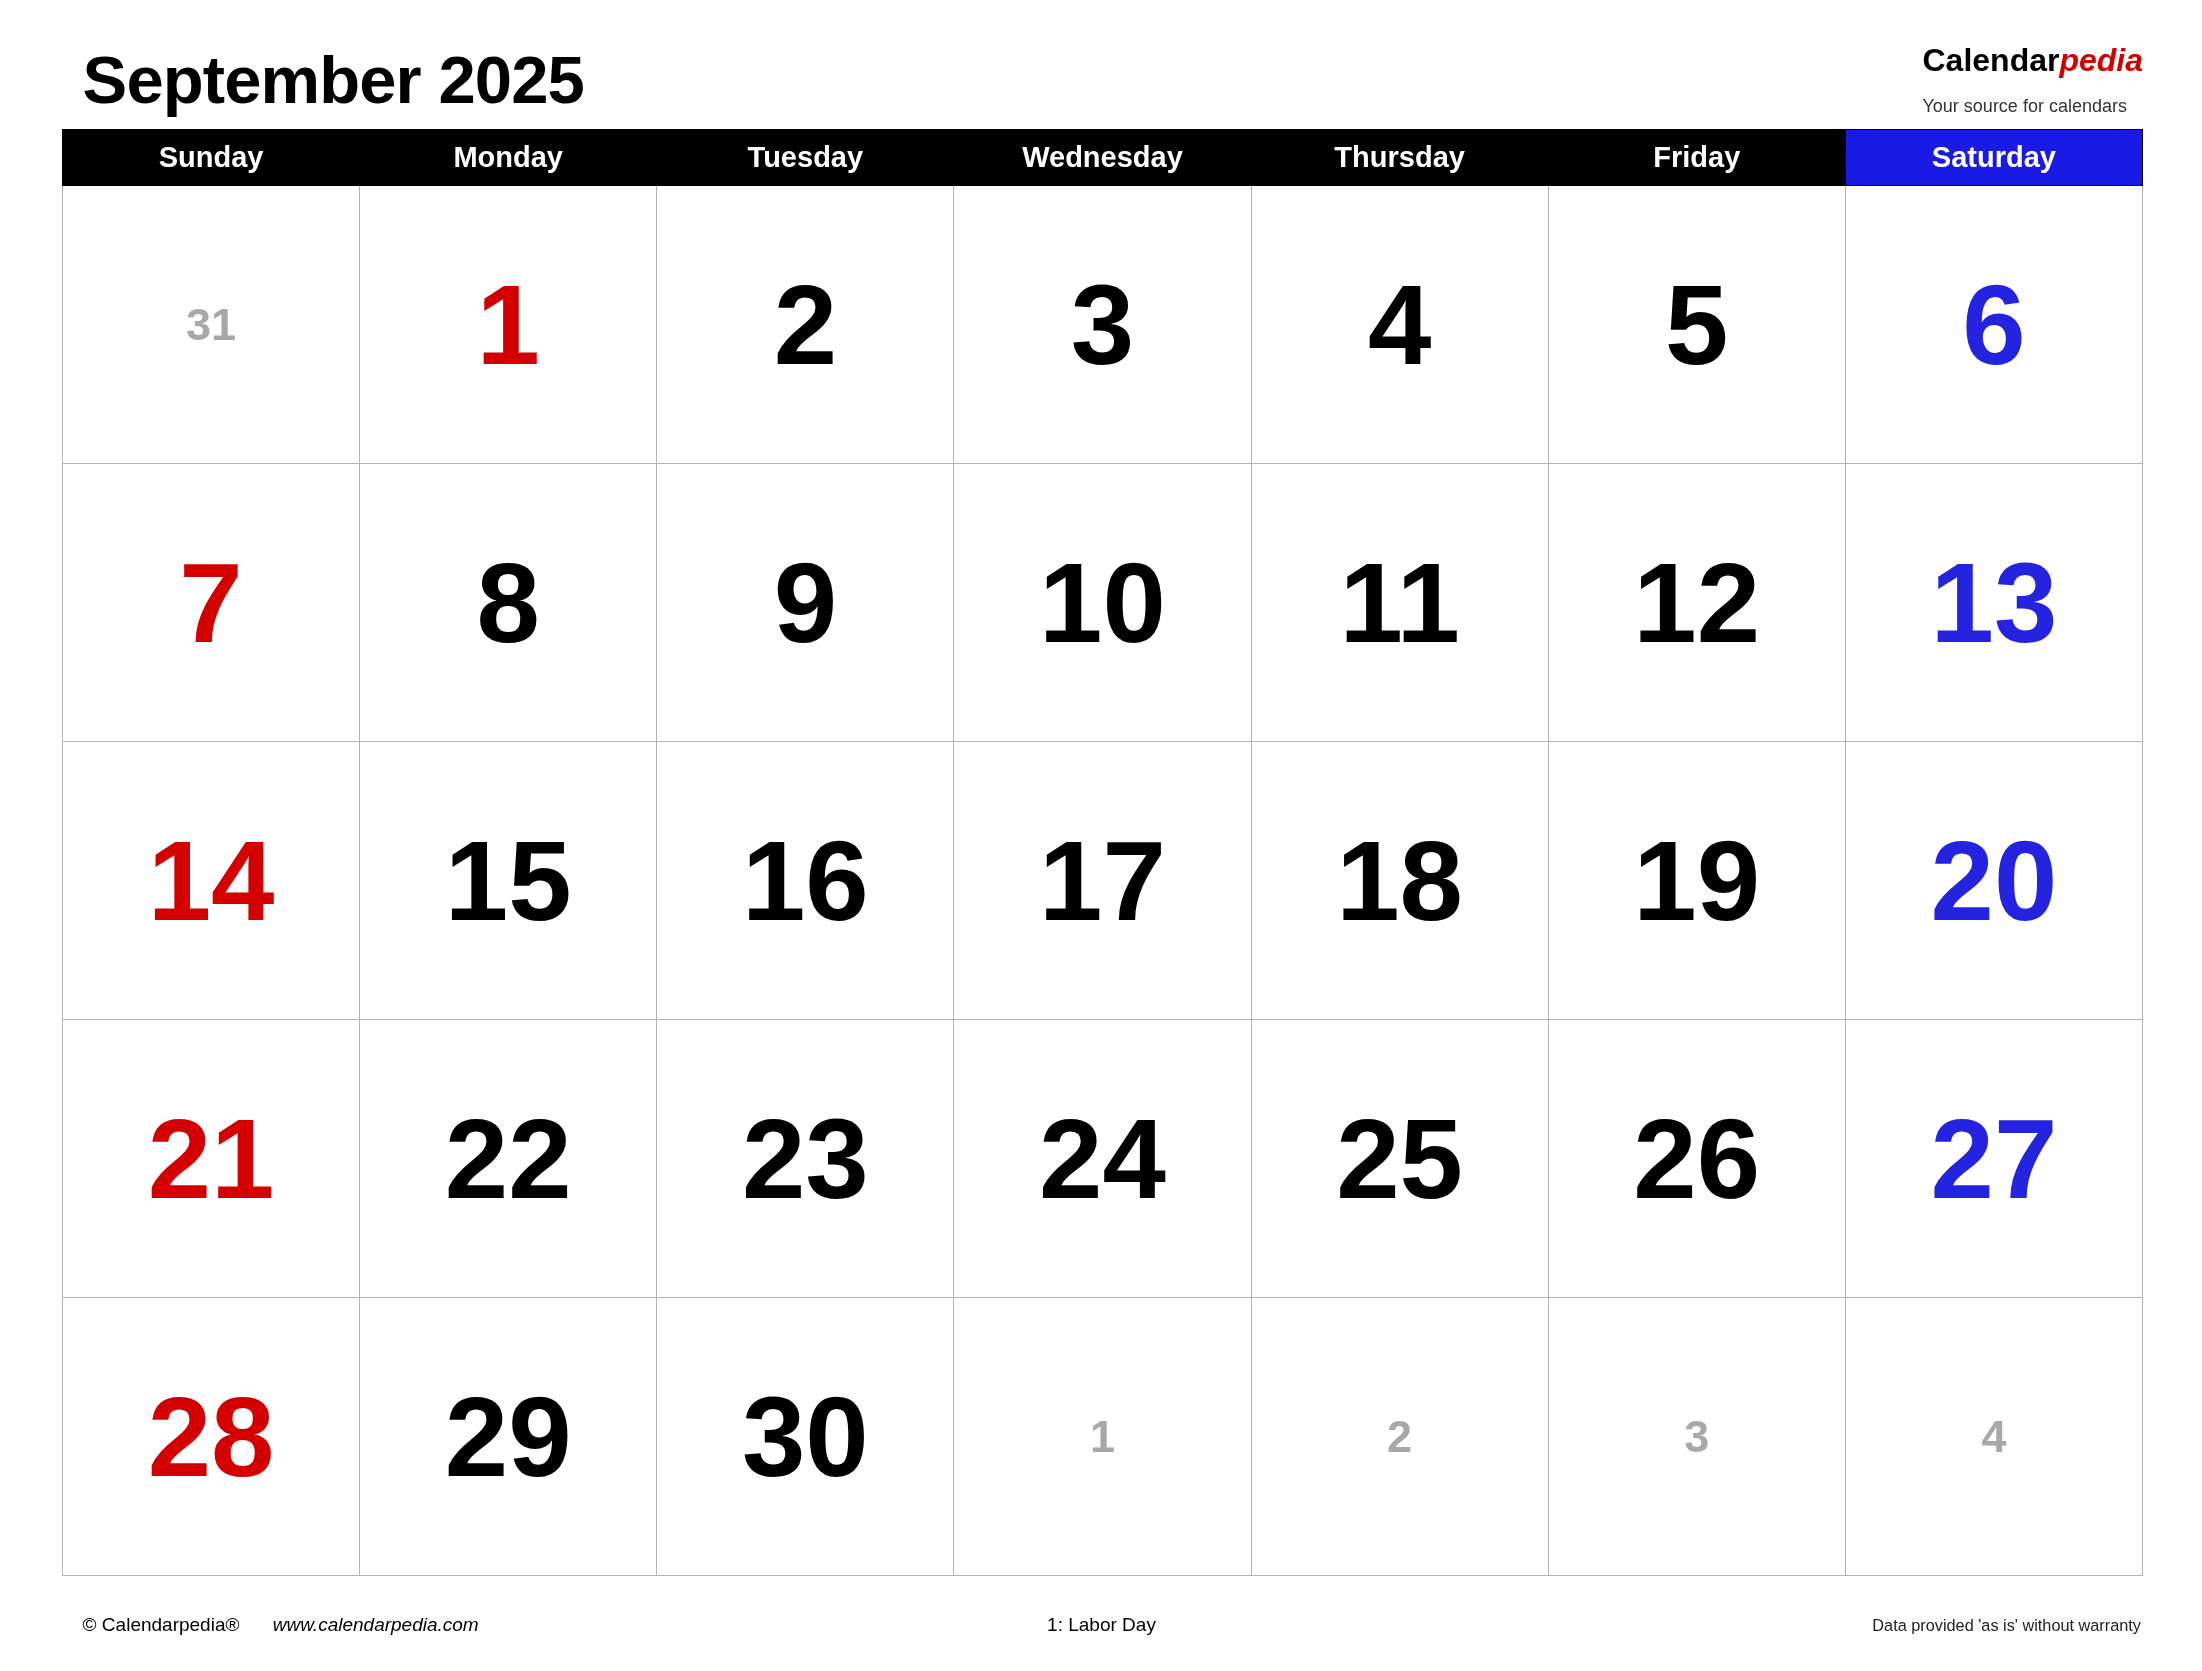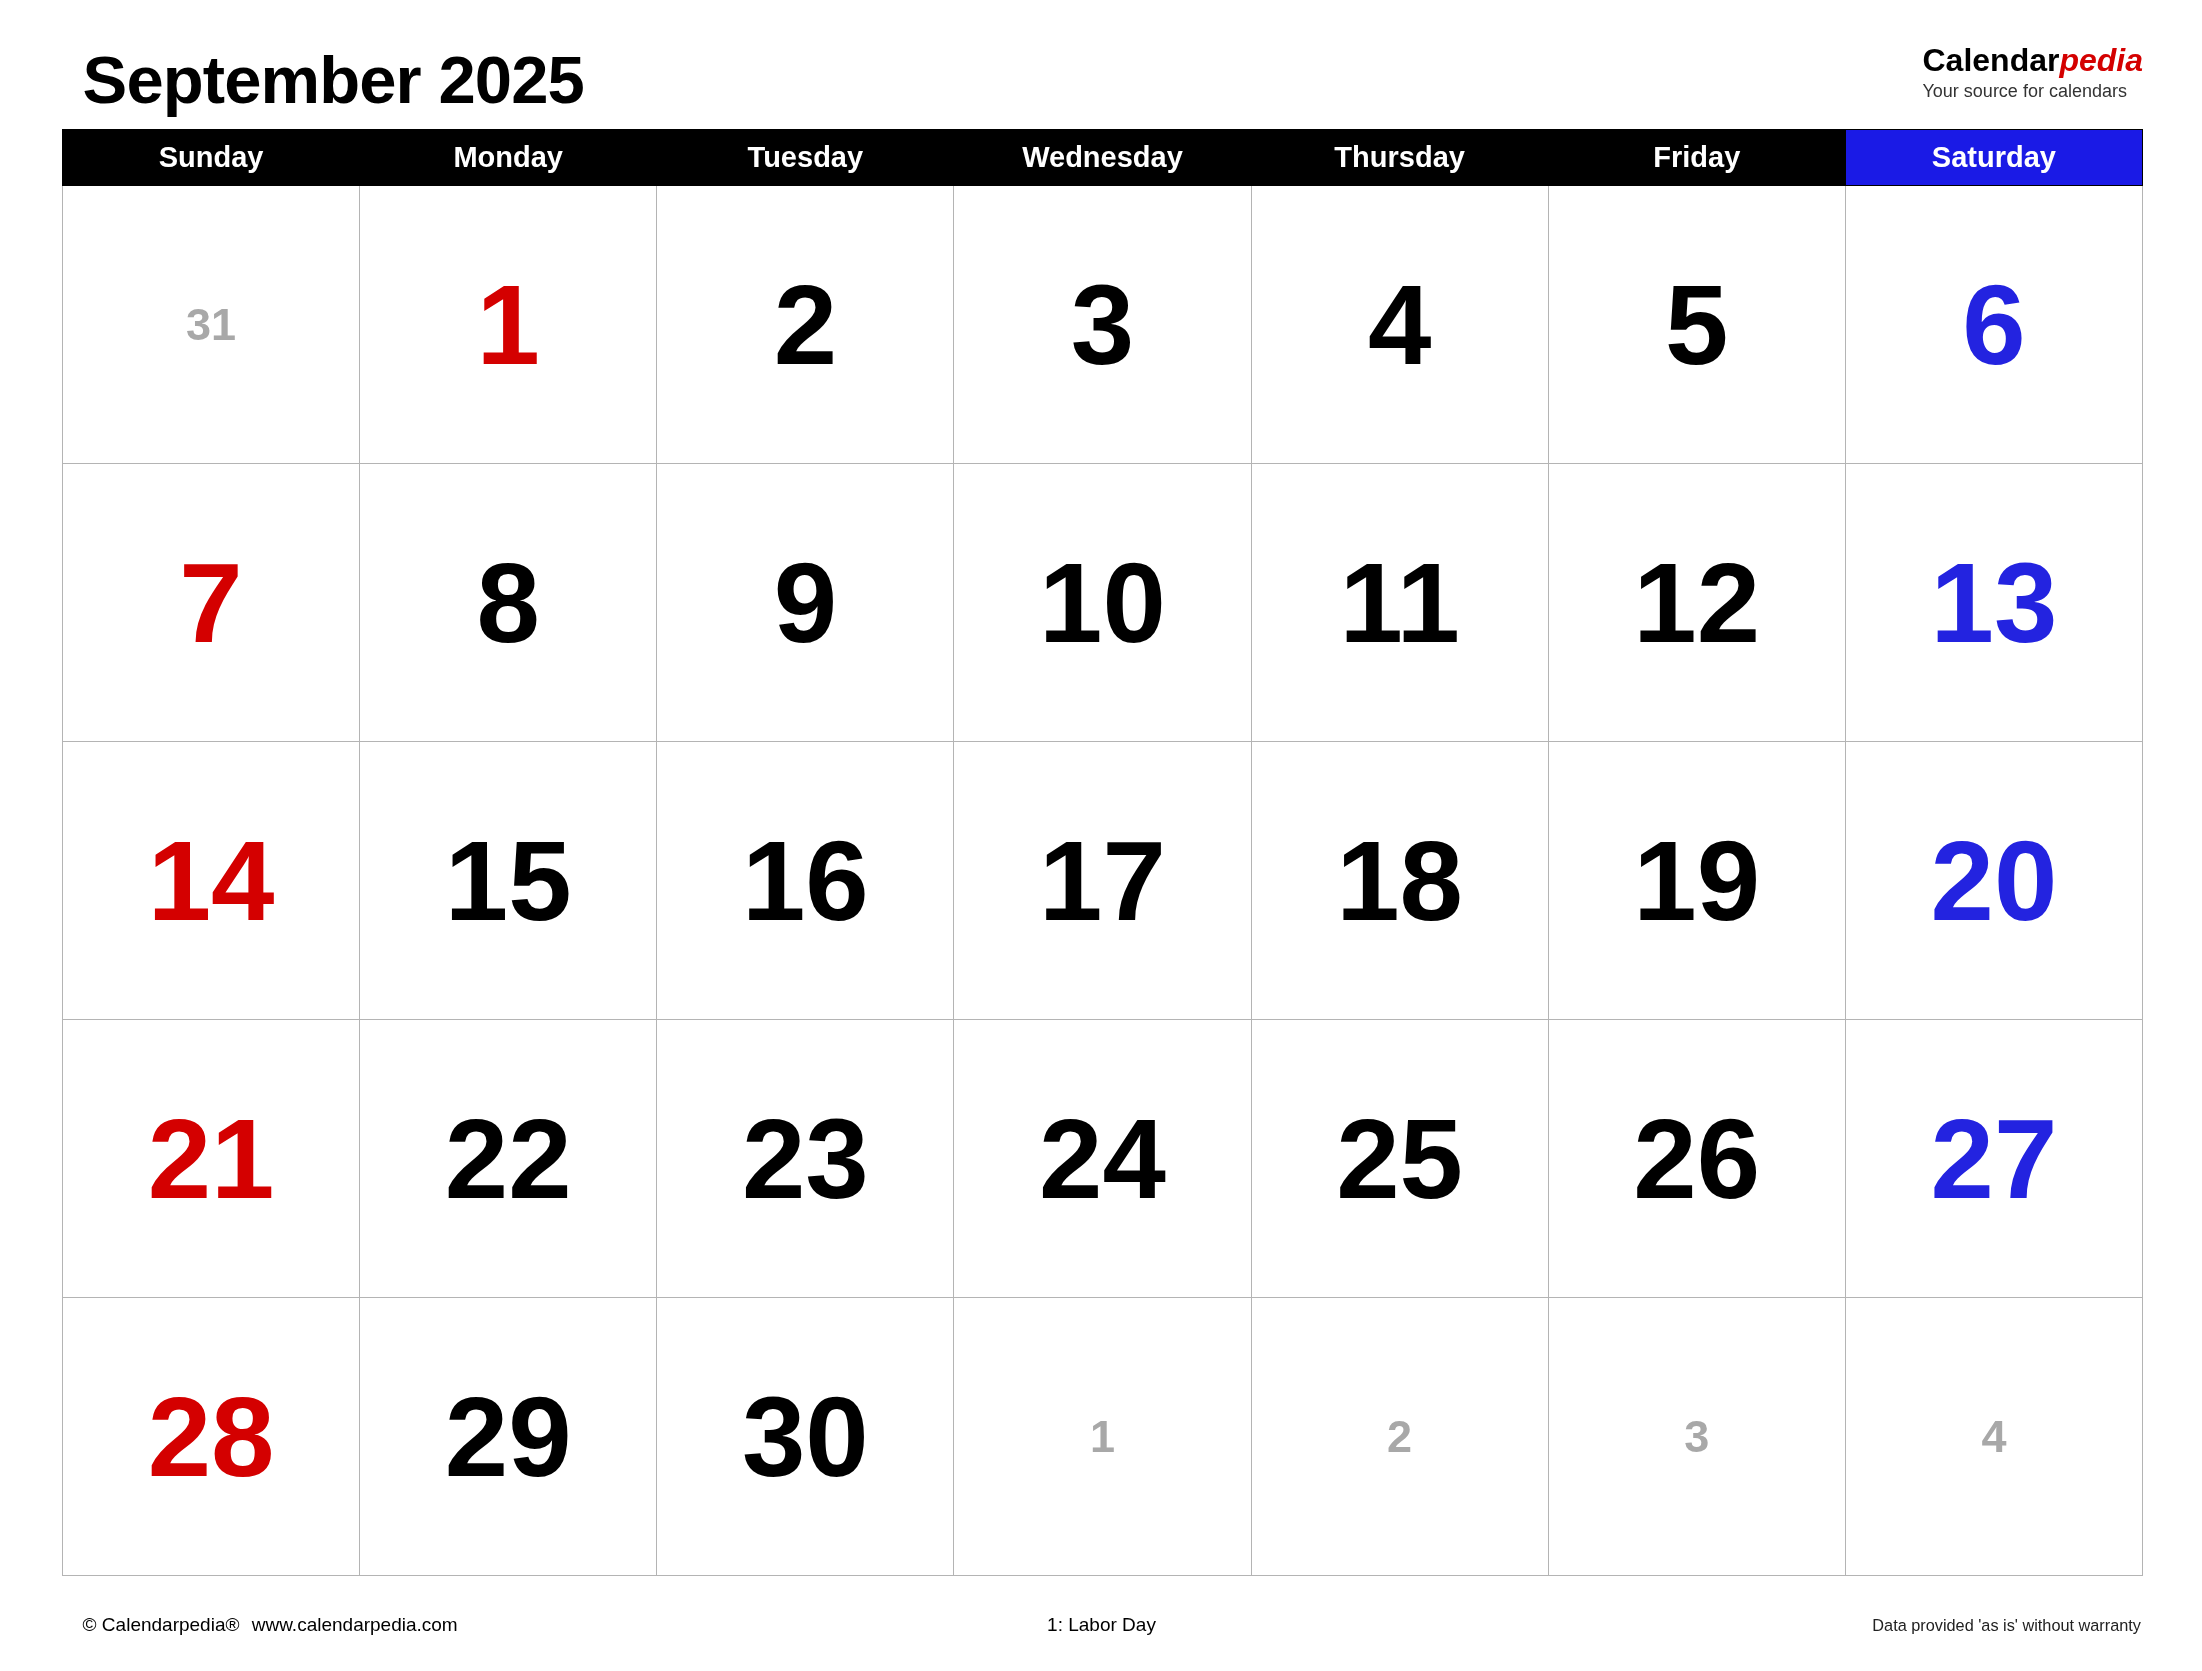--- a/index.html
+++ b/index.html
@@ -47,21 +47,21 @@
     font-weight: bold;
     white-space: nowrap;
   }
   .brand-line1 .pedia {
     color: #d40000;
     font-style: italic;
   }
   .brand-line2 {
     font-size: 18px;
     color: #333333;
-    margin-top: 4px;
+    margin-top: 19px;
     white-space: nowrap;
   }
   
   .cal {
     width: 100%;
     border-collapse: collapse;
     table-layout: fixed;
   }
   .cal th {
     height: 53px;
@@ -110,21 +110,22 @@
     font-size: 19px;
     color: #000000;
   }
   .footer .left {
     position: absolute;
     left: 20.6px;
     top: 0;
     white-space: nowrap;
   }
   .footer .left .url {
-    margin-left: 7px;
+    margin-left: 28px;
+    font-style: italic;
   }
   .footer .center {
     position: absolute;
     left: 0;
     right: 0;
     top: 0;
     text-align: center;
     white-space: nowrap;
   }
   .footer .right {

